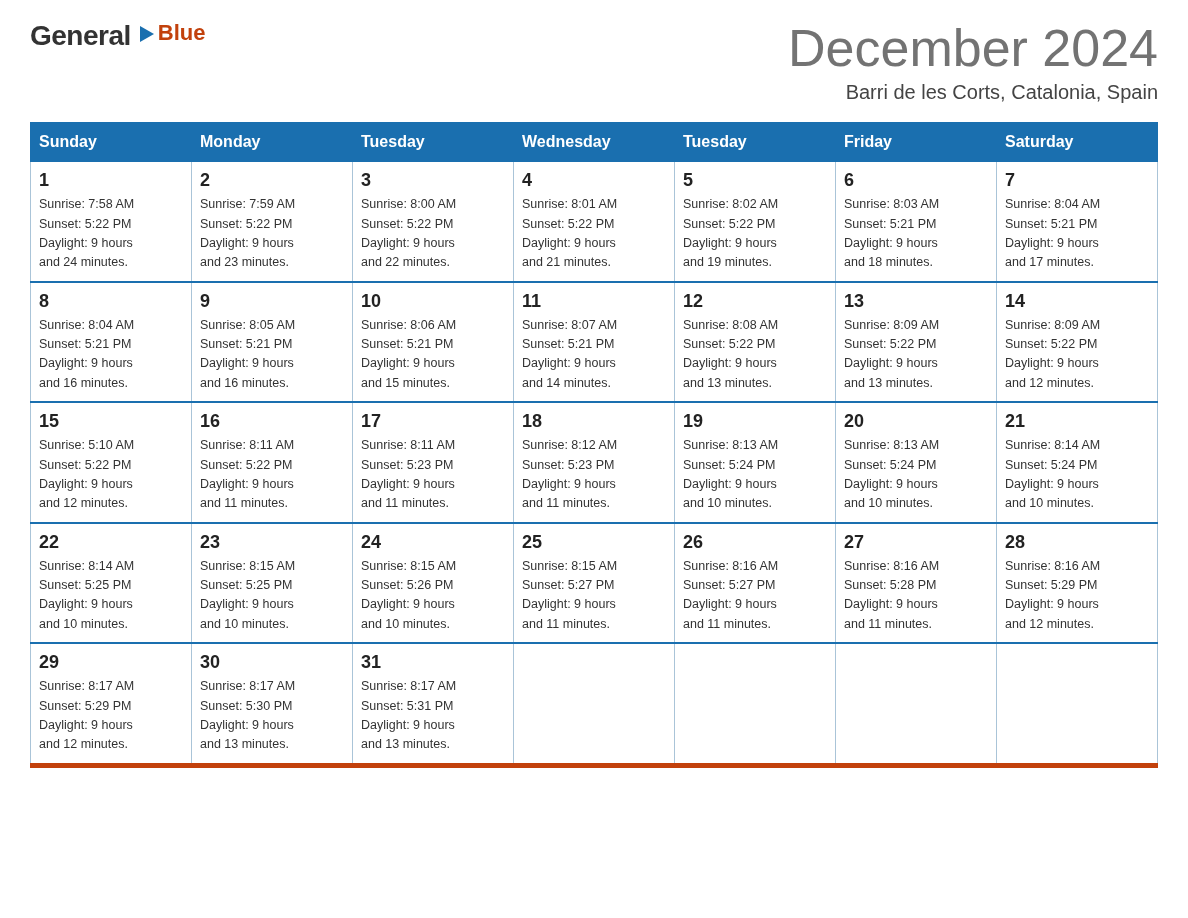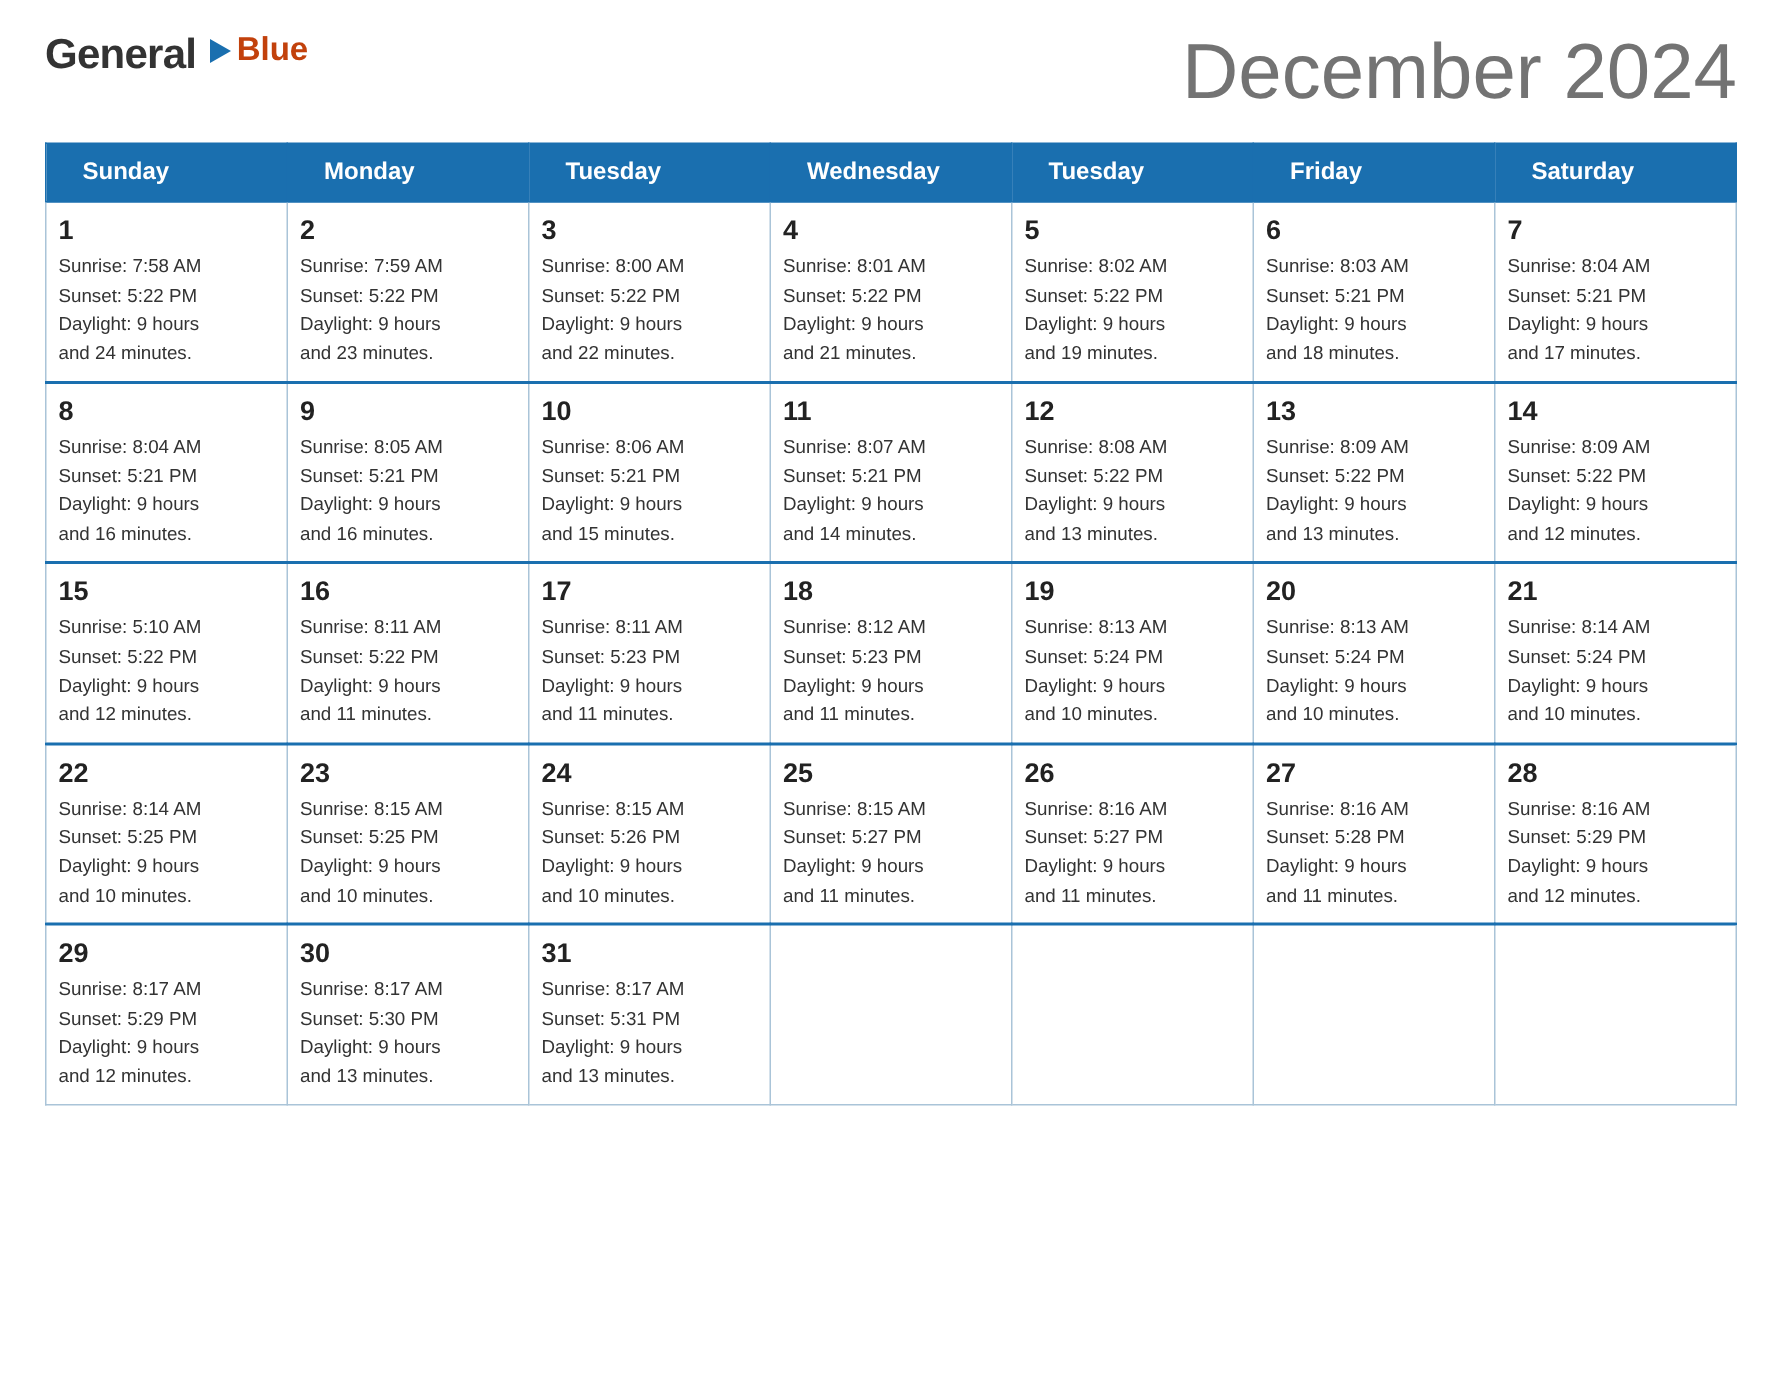--- a/index.html
+++ b/index.html
@@ -50,21 +50,21 @@
     table {
       width: 100%;
       border-collapse: collapse;
       table-layout: fixed;
     }
     thead tr th {
       background-color: #1a6faf;
       color: #fff;
       font-size: 16px;
       font-weight: bold;
-      padding: 10px 24px;
+      padding: 10px 8px;
       text-align: left;
       border: 1px solid #1a6faf;
     }
     tbody tr td {
       border: 1px solid #aac4d8;
       vertical-align: top;
       padding: 8px;
       width: 14.28%;
       min-height: 100px;
     }
@@ -77,21 +77,21 @@
     }
     .day-info {
       font-size: 12.5px;
       color: #333;
       line-height: 1.55;
     }
     tbody tr {
       border-bottom: 2px solid #1a6faf;
     }
     tbody tr:last-child {
-      border-bottom: 1px solid #c2410c;
+      border-bottom: 5px solid #c2410c;
       margin-left: 44px;
     }
     td.empty {
       background: #fff;
     }
   </style>
 </head>
 <body>
 
 <div class="header">
@@ -101,20 +101,21 @@
       <span style="display:inline-block; margin-left:3px;">
         <svg width="22" height="22" viewBox="0 0 22 22">
           <polygon points="6,3 20,11 6,19" fill="#1a6faf"></polygon>
         </svg>
       </span>
     </div>
     <span class="logo-blue">Blue</span>
   </div>
   <div class="title-block">
     <div class="month-year">December 2024</div>
+    <div class="location">Barri de les Corts, Catalonia, Spain</div>
   </div>
 </div>
 
 <table>
   <thead>
     <tr>
     <th>Sunday</th>
         <th>Monday</th>
         <th>Tuesday</th>
         <th>Wednesday</th>

